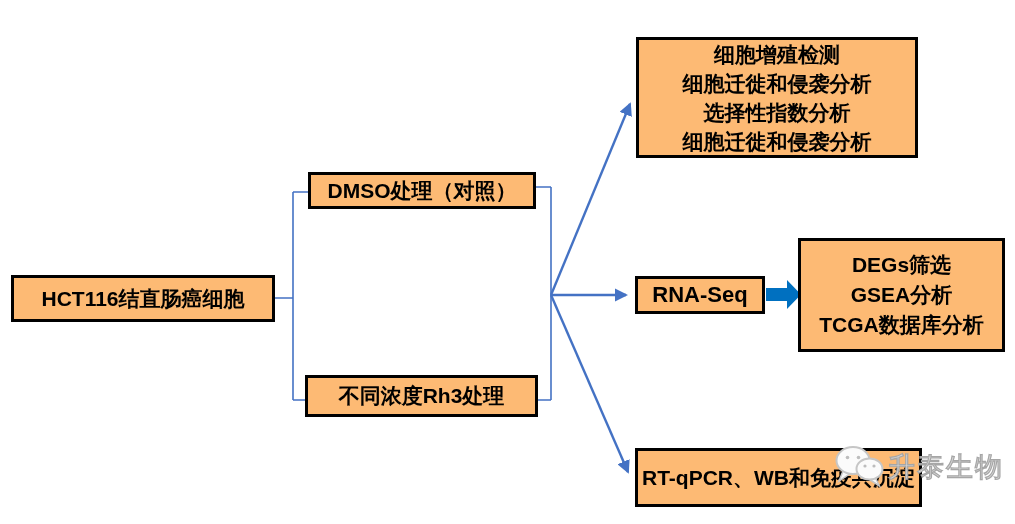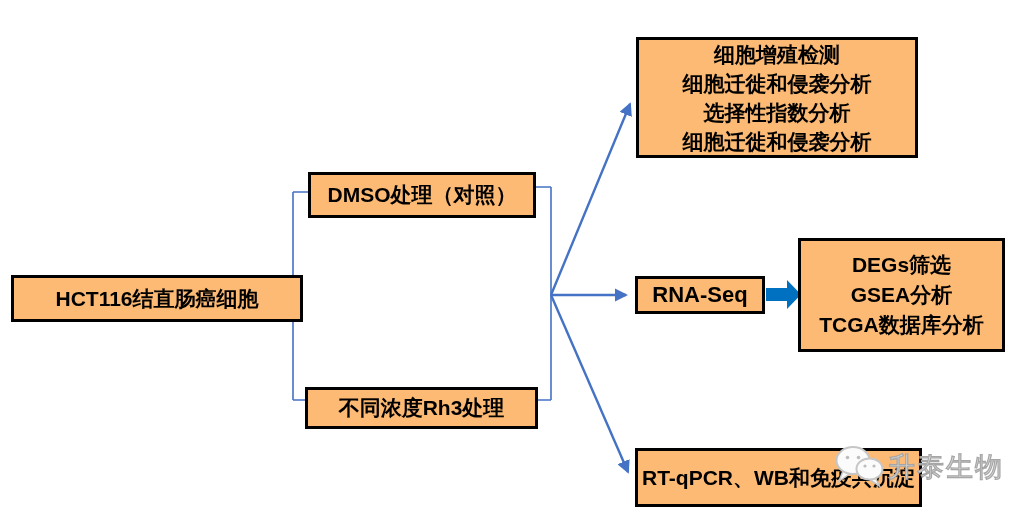--- a/index.html
+++ b/index.html
@@ -12,23 +12,23 @@
   .thin  { stroke:var(--connector-blue); stroke-width:1.6; fill:none; }
   .arrow { stroke:var(--connector-blue); stroke-width:2.4; fill:none; }
   .block { fill:var(--block-arrow-blue); }
 
   .box {
     position:absolute; box-sizing:border-box;
     border:3px solid var(--box-border); background:#fdba74;
     display:flex; flex-direction:column; align-items:center; justify-content:center;
     font-weight:700; color:var(--text); text-align:center; white-space:nowrap;
   }
-  .b-root       { left:11px;  top:275px; width:292px; height:47px;  font-size:21px; }
-  .b-control    { left:308px; top:172px; width:228px; height:46px;  font-size:21px; }
-  .b-treatment  { left:305px; top:387px; width:233px; height:42px;  font-size:21px; }
+  .b-root       { left:11px;  top:275px; width:264px; height:47px;  font-size:21px; }
+  .b-control    { left:308px; top:172px; width:228px; height:37px;  font-size:21px; }
+  .b-treatment  { left:305px; top:375px; width:233px; height:42px;  font-size:21px; }
   .b-assays     { left:636px; top:37px;  width:282px; height:121px; font-size:21px; line-height:29px; }
   .b-rnaseq     { left:635px; top:276px; width:130px; height:38px;  font-size:22px; }
   .b-degs       { left:798px; top:238px; width:207px; height:114px; font-size:21px; line-height:30px; }
   .b-validation { left:635px; top:448px; width:287px; height:59px;  font-size:21px; line-height:26px; white-space:normal; }
 
   .watermark {
     position:absolute; left:834px; top:444px; display:flex; align-items:center; z-index:5;
   }
   .wm-text {
     font-size:27px; font-weight:400; letter-spacing:2px; margin-left:2px;

